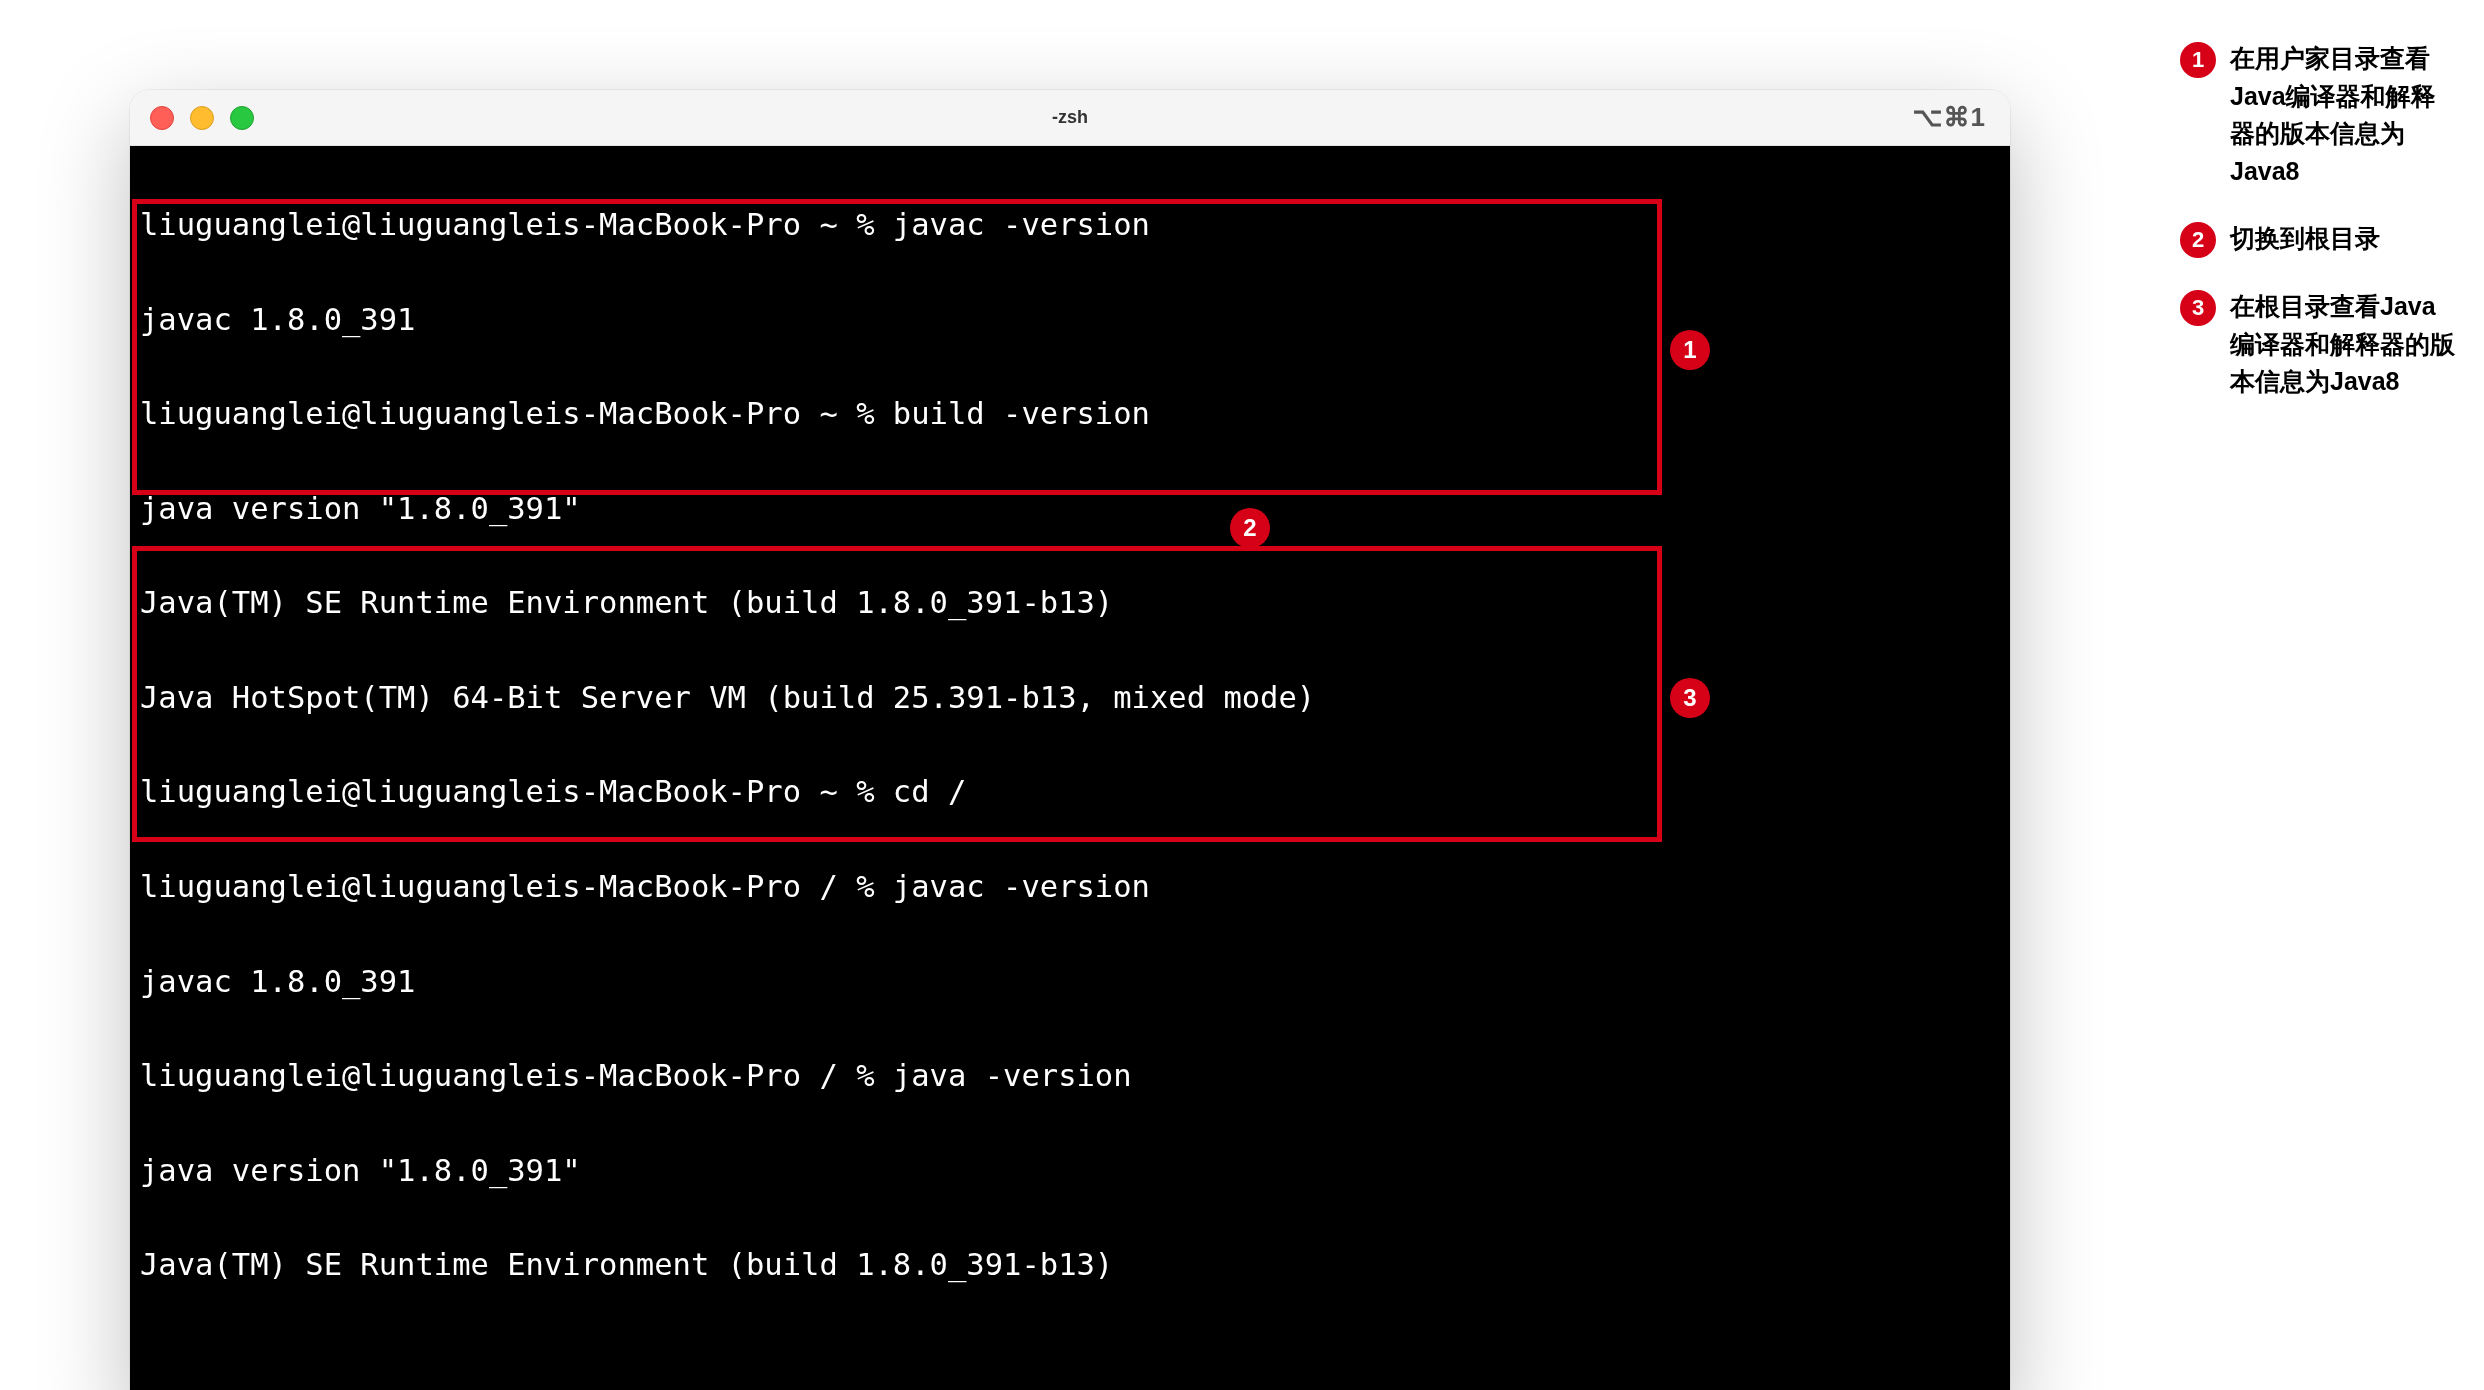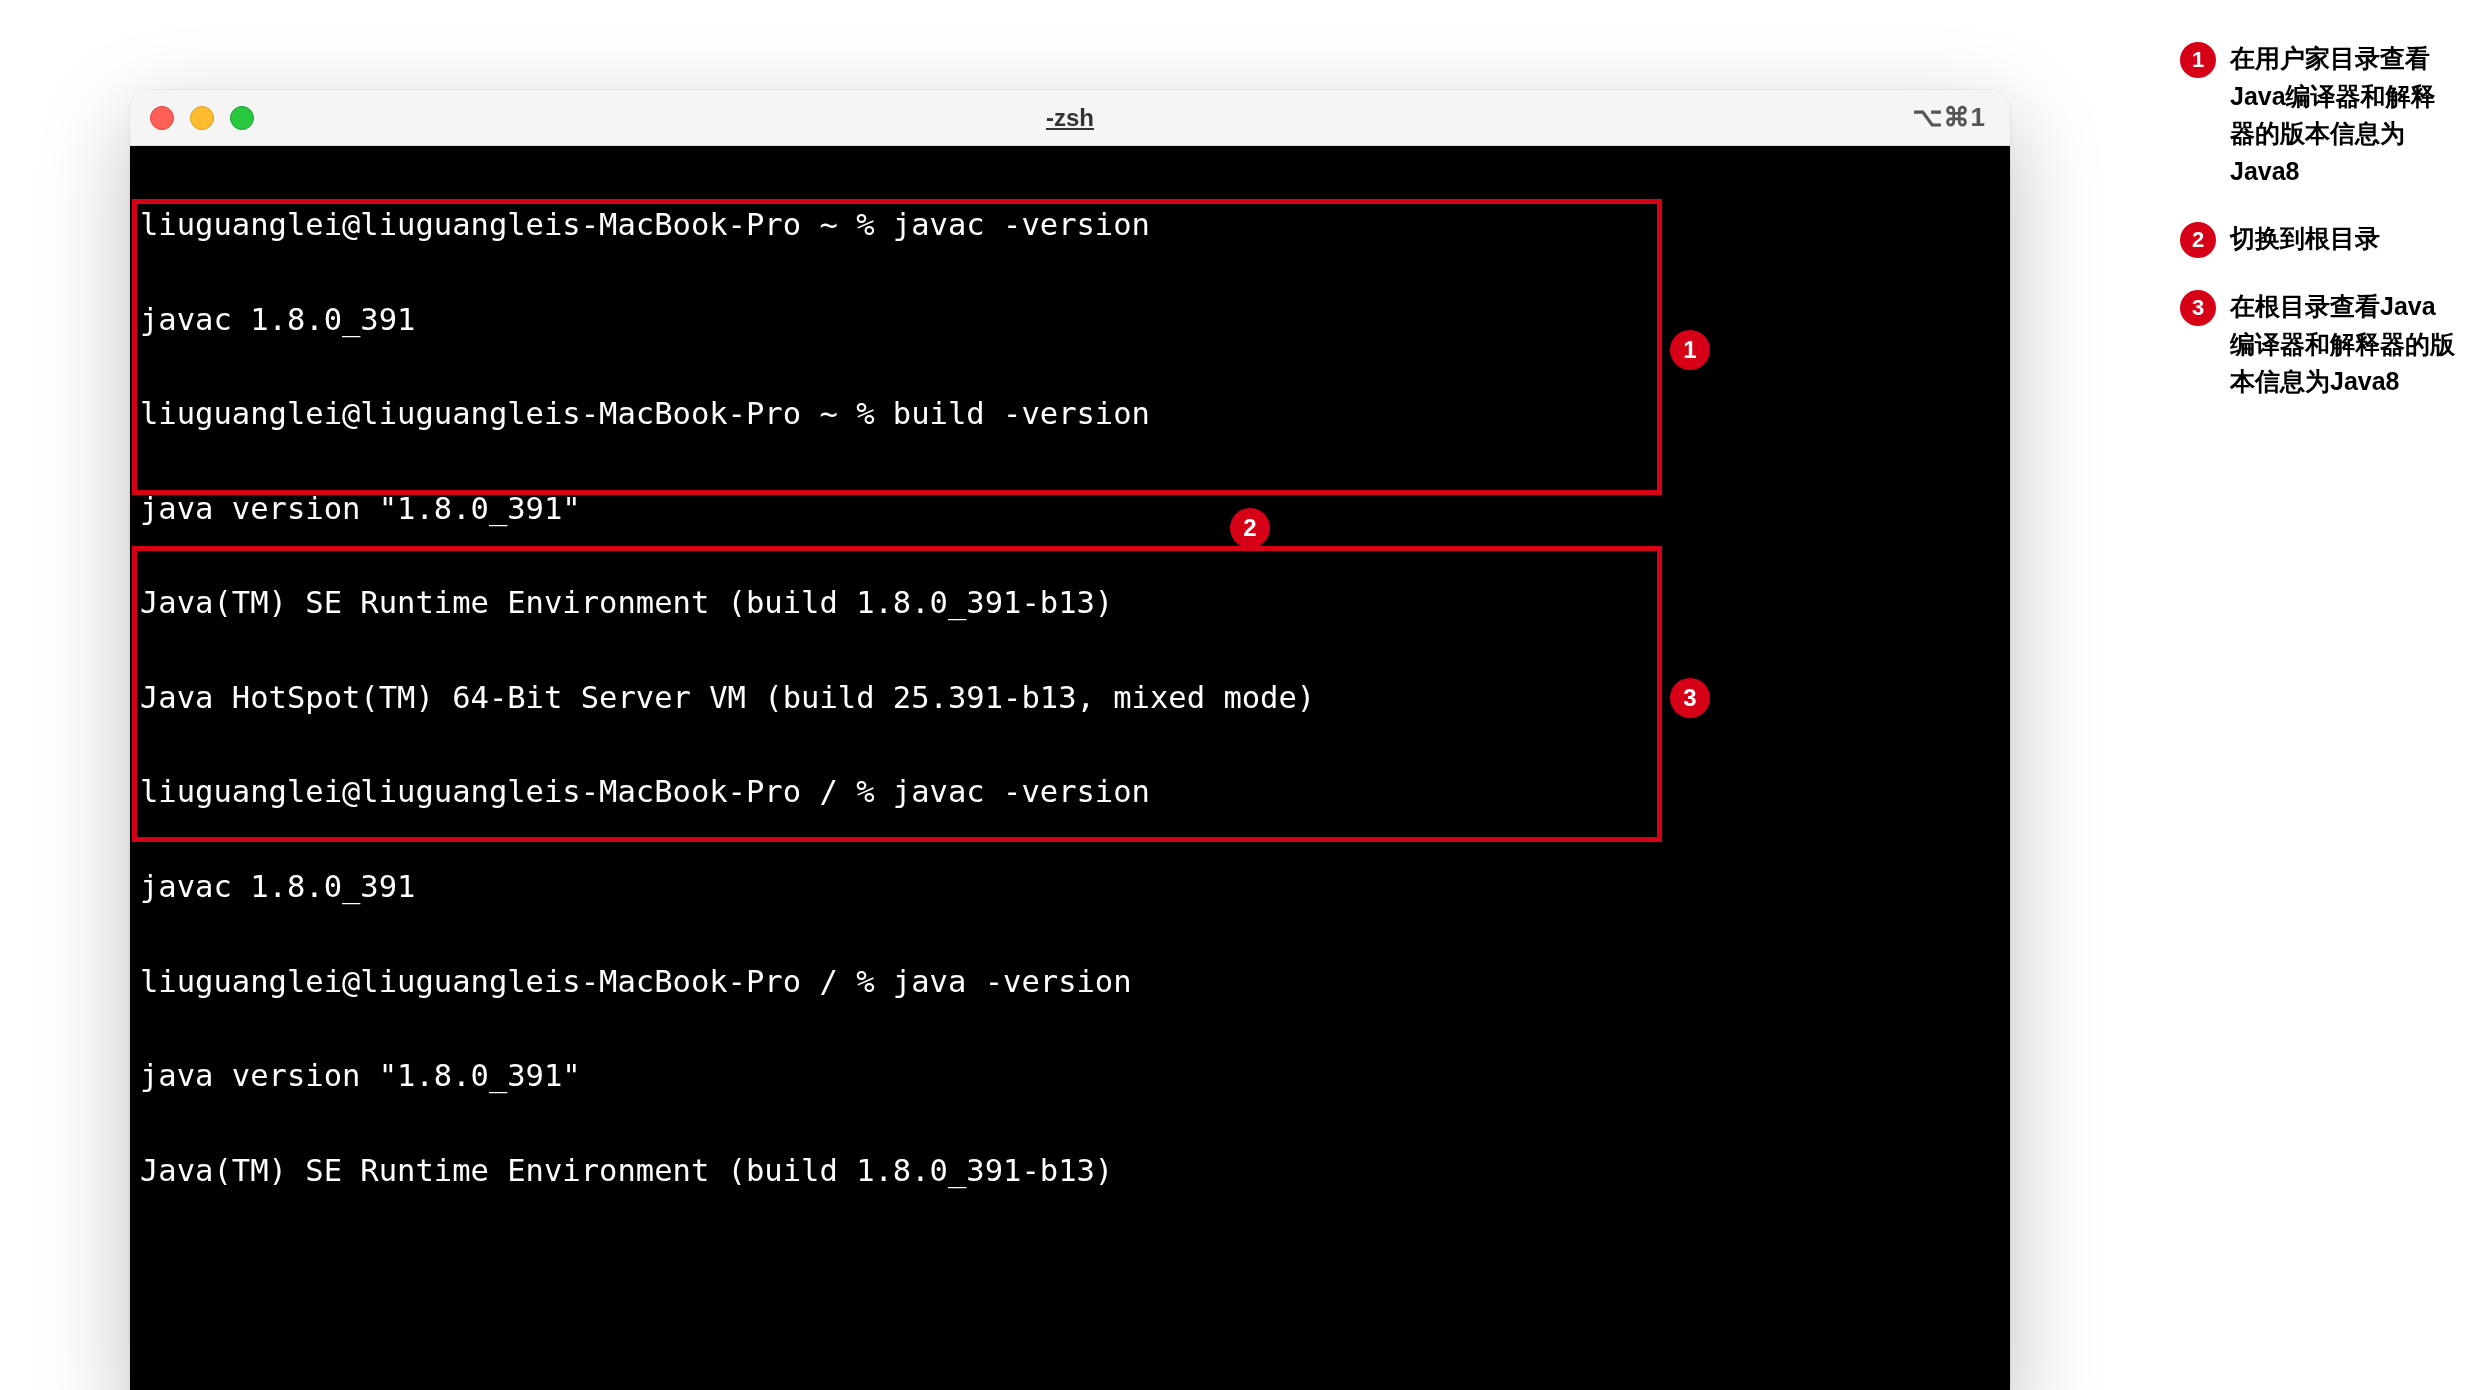--- a/index.html
+++ b/index.html
@@ -40,24 +40,23 @@
     height: 24px;
     border-radius: 50%;
   }
   .tl-red { background: #ff5f57; border: 1px solid #e0443e; }
   .tl-yellow { background: #febc2e; border: 1px solid #d89d22; }
   .tl-green { background: #28c840; border: 1px solid #1fa032; }
   .titlebar-title {
     position: absolute;
     left: 50%;
     transform: translateX(-50%);
-    font-size: 24px;
+    font-size: 18px;
     font-weight: 700;
     color: #333;
-    text-decoration: underline;
   }
   .titlebar-right {
     position: absolute;
     right: 24px;
     font-size: 26px;
     font-weight: 600;
     color: #555;
     letter-spacing: 1px;
   }
   .terminal-body {
@@ -137,20 +136,21 @@
     <div class="titlebar-title">-zsh</div>
     <div class="titlebar-right">⌥⌘1</div>
   </div>
   <div class="terminal-body">
 <span class="term-line">liuguanglei@liuguangleis-MacBook-Pro ~ % javac -version</span>
 <span class="term-line">javac 1.8.0_391</span>
 <span class="term-line">liuguanglei@liuguangleis-MacBook-Pro ~ % build -version</span>
 <span class="term-line">java version "1.8.0_391"</span>
 <span class="term-line">Java(TM) SE Runtime Environment (build 1.8.0_391-b13)</span>
 <span class="term-line">Java HotSpot(TM) 64-Bit Server VM (build 25.391-b13, mixed mode)</span>
+<span class="term-line">liuguanglei@liuguangleis-MacBook-Pro ~ % cd /</span>
 <span class="term-line">liuguanglei@liuguangleis-MacBook-Pro / % javac -version</span>
 <span class="term-line">javac 1.8.0_391</span>
 <span class="term-line">liuguanglei@liuguangleis-MacBook-Pro / % java -version</span>
 <span class="term-line">java version "1.8.0_391"</span>
 <span class="term-line">Java(TM) SE Runtime Environment (build 1.8.0_391-b13)</span>
 
 
 
     <div class="highlight-box" style="left:2px; top:53px; width:1530px; height:296px;"></div>
     <div class="callout-badge" style="left:1540px; top:184px;">1</div>

